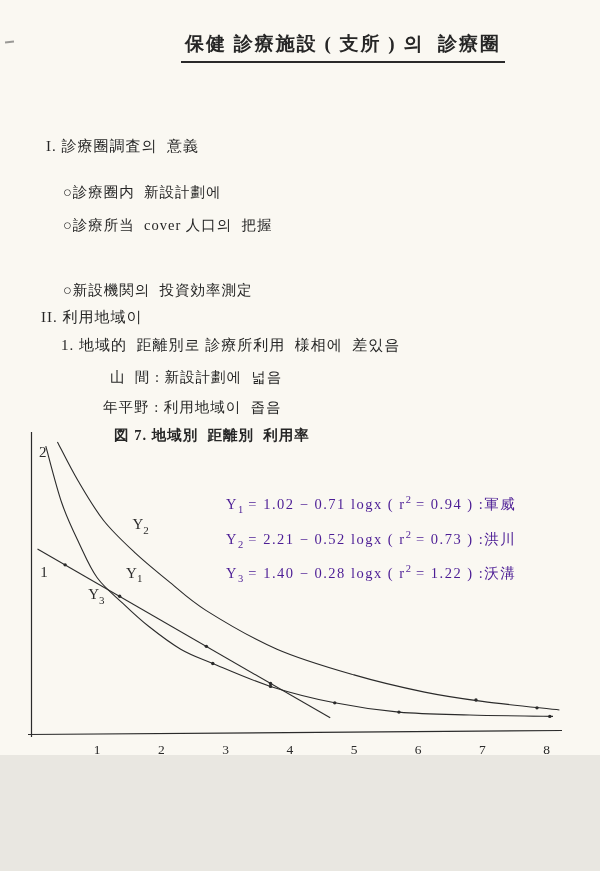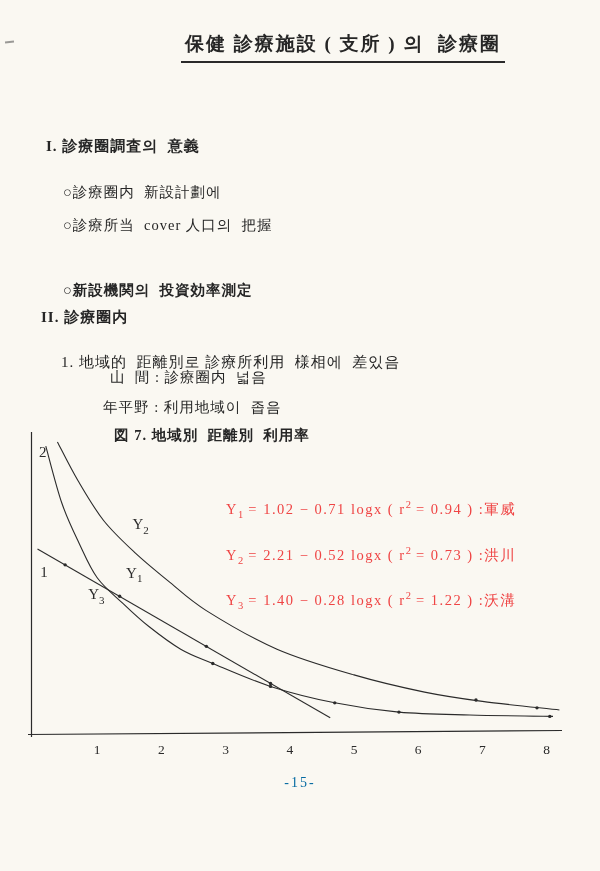--- a/index.html
+++ b/index.html
@@ -1,33 +1,33 @@
 <!DOCTYPE html>
 <html><head>
 <meta charset="utf-8">
 <style>
   html,body{margin:0;padding:0;background:#e9e7e1;}
   .page{
-    position:relative;width:600px;height:871px;margin:0 auto;
+    position:relative;width:600px;height:755px;margin:0 auto;
     background:#faf8f2;color:#222;overflow:hidden;
     font-family:"Liberation Serif", serif;
   }
   .line{position:absolute;white-space:pre;letter-spacing:1px;color:#262626;}
   .title{
     font-size:19px;font-weight:bold;letter-spacing:2px;
     padding:0 4px 4px 4px;border-bottom:2px solid #2a2a2a;
   }
-  .heading{font-size:15px;font-weight:bold;}
+  .heading{font-size:15px;font-weight:normal;}
   .bullet{font-size:14.5px;}
   .subline{font-size:14.5px;}
   .caption{font-size:14.5px;font-weight:bold;}
   .eq-block{position:absolute;left:226px;top:487px;}
   .eq-line{
-    white-space:pre;font-size:14.5px;letter-spacing:1.5px;line-height:36px;
-    color:#ef4444;
+    white-space:pre;font-size:14.5px;letter-spacing:1.5px;line-height:25px;
+    color:#4c1d95;
   }
   .eq-line sub,.eq-line sup{font-size:10.5px;letter-spacing:0;}
   .pageno{position:absolute;left:0;right:0;top:775px;text-align:center;
     font-size:14px;letter-spacing:2px;color:#0369a1;}
   .artifact-dash{
     position:absolute;left:5px;top:41px;width:9px;height:2px;
     background:#4a4a4a;opacity:.55;transform:rotate(-6deg);
   }
   svg{position:absolute;left:0;top:425px;}
 </style>
@@ -37,27 +37,27 @@
 <div class="page">
 
   <div class="artifact-dash"></div>
 
   <div class="line title" style="left:181px;top:31px;">保健 診療施設 ( 支所 ) 의  診療圈</div>
 
   <div class="line heading" style="left:46px;top:137px;">I. 診療圈調査의  意義</div>
 
   <div class="line bullet" style="left:63px;top:183px;">○診療圈内  新設計劃에</div>
   <div class="line bullet" style="left:63px;top:216px;">○診療所当  cover 人口의  把握</div>
-  <div class="line bullet" style="left:63px;top:281px;font-weight:bold;">○新設機関의  投資効率測定</div>
+  <div class="line bullet" style="left:63px;top:281px;">○新設機関의  投資効率測定</div>
 
-  <div class="line heading" style="left:41px;top:308px;">II. 診療圈内</div>
+  <div class="line heading" style="left:41px;top:308px;">II. 利用地域이</div>
 
-  <div class="line bullet" style="left:61px;top:336px;font-size:15px;margin-top:17px;">1. 地域的  距離別로 診療所利用  様相에  差있음</div>
+  <div class="line bullet" style="left:61px;top:336px;font-size:15px;">1. 地域的  距離別로 診療所利用  様相에  差있음</div>
 
-  <div class="line subline" style="left:110px;top:368px;">山  間 : 診療圈内  넓음</div>
+  <div class="line subline" style="left:110px;top:368px;">山  間 : 新設計劃에  넓음</div>
   <div class="line subline" style="left:103px;top:398px;">年平野 : 利用地域이  좁음</div>
 
   <div class="line caption" style="left:114px;top:426px;">図 7. 地域別  距離別  利用率</div>
 
   <svg id="chart" width="600" height="345" viewBox="0 425 600 345">
       <line x1="31.5" y1="432" x2="31.5" y2="737" stroke="#2b2b2b" stroke-width="1.2"></line>
       <line x1="28" y1="734.5" x2="562" y2="730.5" stroke="#2b2b2b" stroke-width="1.2"></line>
       <text x="97.2" y="754" text-anchor="middle" font-size="13.5" font-family="&quot;Liberation Serif&quot;, serif" fill="#2b2b2b">1</text>
       <text x="161.4" y="754" text-anchor="middle" font-size="13.5" font-family="&quot;Liberation Serif&quot;, serif" fill="#2b2b2b">2</text>
       <text x="225.60000000000002" y="754" text-anchor="middle" font-size="13.5" font-family="&quot;Liberation Serif&quot;, serif" fill="#2b2b2b">3</text>

